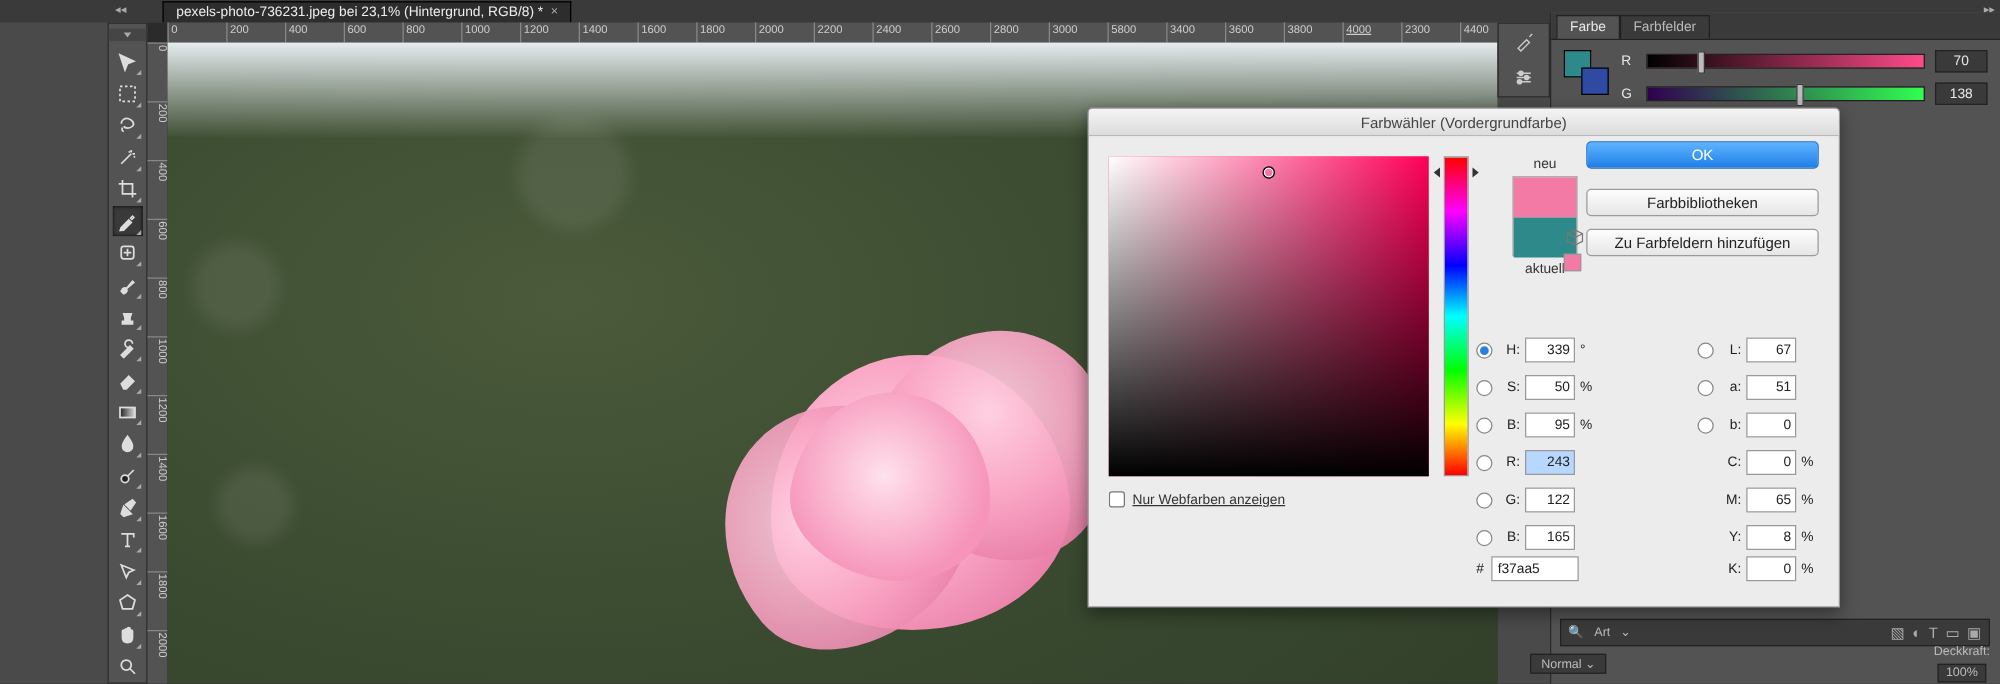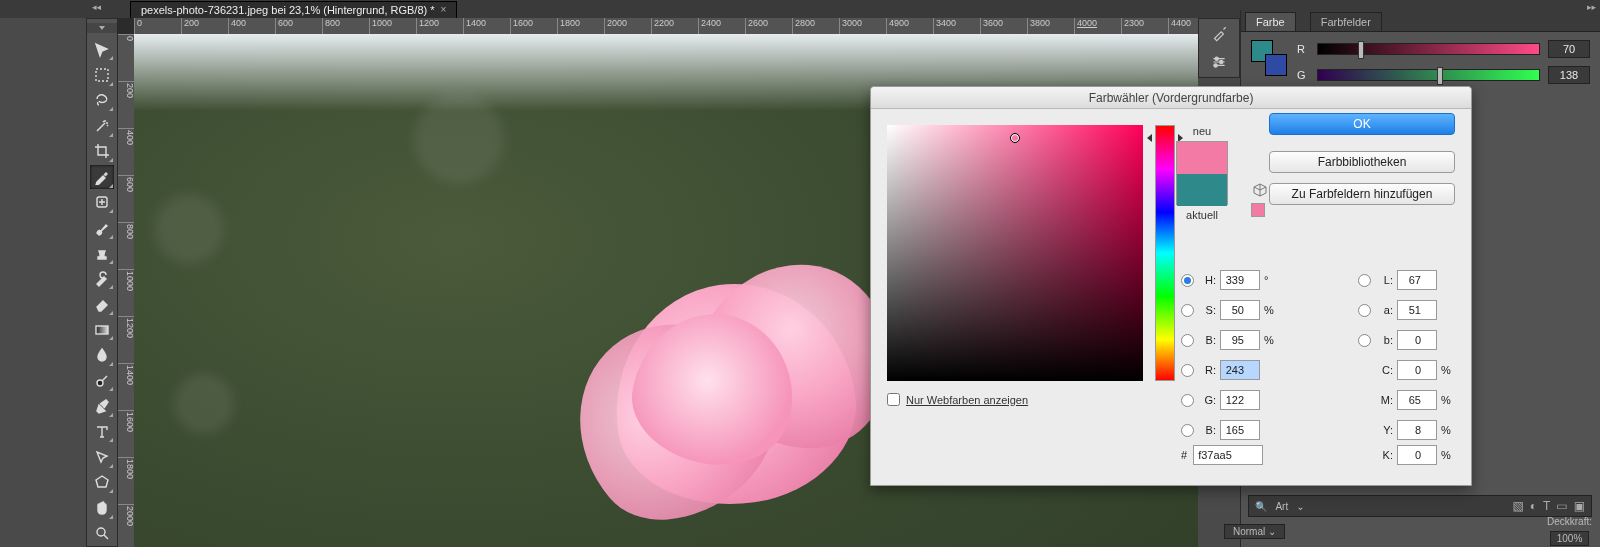--- a/index.html
+++ b/index.html
@@ -32,21 +32,21 @@
   .petal { position:absolute; border-radius: 50% 50% 48% 52% / 60% 58% 42% 40%; background: radial-gradient(circle at 40% 40%, #ffd4e4 0%, #f9a5c4 45%, #e97fa8 80%); }
   .p1{width:240px;height:220px;left:40px;top:30px;transform:rotate(-8deg);}
   .p2{width:200px;height:190px;left:0;top:70px;transform:rotate(-40deg);opacity:.9;}
   .p3{width:190px;height:180px;left:130px;top:10px;transform:rotate(30deg);opacity:.92;}
   .p4{width:160px;height:150px;left:60px;top:60px;transform:rotate(10deg);background:radial-gradient(circle at 45% 45%,#ffe1ec,#f694b9 70%);}
   .bokeh{position:absolute;border-radius:50%;background:rgba(255,255,255,.08);filter:blur(6px);}
   .b1{width:70px;height:70px;left:20px;top:160px;} .b2{width:90px;height:90px;left:280px;top:60px;} .b3{width:60px;height:60px;left:40px;top:340px;}
 
   
   .dockCol { position: absolute; top: 10px; right: 0; width: 360px; height: 537px; background: #535353; border-left:1px solid #2a2a2a; }
-  .panelTabs { display:flex; background:#3a3a3a; border-bottom:1px solid #222; height:22px; align-items:flex-end; padding-left:4px; gap:14px;}
+  .panelTabs { display:flex; background:#3a3a3a; border-bottom:1px solid #222; height:22px; align-items:flex-end; padding-left:4px; gap:0;}
   .panelTabs .ptab { padding:3px 10px; font-size:11px; color:#bbb; background:#3a3a3a; border:1px solid #222; border-bottom:none;}
   .panelTabs .ptab.active { background:#535353; color:#e8e8e8;}
   .farbeBody { padding: 8px 10px 6px 10px; display:flex; align-items:flex-start; gap:10px; }
   .swatchPair { position:relative; width:36px; height:36px; }
   .swA{position:absolute;top:0;left:0;width:22px;height:22px;border:1px solid #000;}
   .swB{position:absolute;bottom:0;right:0;width:22px;height:22px;border:1px solid #000;}
   .sliders { flex:1; }
   .srow { display:flex; align-items:center; gap:8px; margin-bottom:8px;}
   .srow .lab{width:12px;color:#e8e8e8;}
   .srow .bar{flex:1;height:12px;border:1px solid #222;position:relative;}
@@ -73,41 +73,41 @@
     background:
       linear-gradient(to top, #000, rgba(0,0,0,0)),
       linear-gradient(to right, #fff, rgba(255,255,255,0)),
       #ff0059;}
   .sbfield .cursor{position:absolute;width:10px;height:10px;border:1px solid #000;border-radius:50%;box-shadow:0 0 0 1px #fff inset;}
   .huecol{position:absolute;top:16px;left:284px;width:20px;height:256px;border:1px solid #999;
     background:linear-gradient(to bottom,#ff0000 0%,#ff00ff 17%,#0000ff 34%,#00ffff 50%,#00ff00 67%,#ffff00 84%,#ff0000 100%);}
   .hueArr{position:absolute;left:278px;width:32px;height:8px;}
   .hueArr::before,.hueArr::after{content:"";position:absolute;top:0;border-top:4px solid transparent;border-bottom:4px solid transparent;}
   .hueArr::before{left:-2px;border-right:5px solid #333;} .hueArr::after{right:-2px;border-left:5px solid #333;}
-  .neuakt{position:absolute;top:16px;left:302px;width:58px;text-align:center;}
+  .neuakt{position:absolute;top:16px;left:336px;width:58px;text-align:center;}
   .neuakt .lbl{color:#333;font-size:11px;margin-bottom:4px;}
   .swStack{width:52px;height:64px;border:1px solid #999;margin:0 auto;}
   .swNew{height:32px;} .swOld{height:32px;}
   .cube{position:absolute;top:74px;left:382px;width:14px;height:14px;}
   .warnSw{position:absolute;top:94px;left:380px;width:14px;height:14px;border:1px solid #999;}
   .webonly{position:absolute;top:284px;left:16px;display:flex;align-items:center;gap:6px;color:#333;text-decoration:underline;}
   .webonly input{width:13px;height:13px;}
 
   .btns{position:absolute;top:0;right:16px;width:186px;padding-top:4px;}
   .btn{display:block;width:186px;height:22px;margin-bottom:10px;border:1px solid #9a9a9a;border-radius:4px;background:linear-gradient(#fdfdfd,#e6e6e6);color:#222;font-size:12px;text-align:center;line-height:20px;}
   .btn.primary{background:linear-gradient(#5fb4ff,#1e7fe6);border-color:#1a6fd1;color:#fff;font-weight:500;}
 
   .fields{position:absolute;top:156px;left:310px;right:16px;}
   .frow{display:flex;align-items:center;height:30px;}
   .colL{display:flex;align-items:center;width:140px;gap:4px;}
   .colR{display:flex;align-items:center;gap:4px;margin-left:auto;}
   .radio{appearance:none;width:13px;height:13px;border:1px solid #888;border-radius:50%;display:inline-block;position:relative;background:#fff;}
   .radio.checked::after{content:"";position:absolute;top:2px;left:2px;width:7px;height:7px;border-radius:50%;background:#2a7de1;}
   .flab{width:18px;text-align:right;color:#222;}
-  .finp{width:40px;height:20px;border:1px solid #999;background:#fff;text-align:right;padding-right:15px;font-size:11px;color:#222;}
+  .finp{width:40px;height:20px;border:1px solid #999;background:#fff;text-align:right;padding-right:3px;font-size:11px;color:#222;}
   .finp.sel{background:#b7d7ff;}
   .funit{width:14px;color:#222;}
   .hexrow{position:absolute;top:336px;left:310px;display:flex;align-items:center;gap:6px;}
   .hexrow .hash{color:#222;}
   .hexinp{width:70px;height:20px;border:1px solid #999;background:#fff;padding-left:4px;font-size:11px;color:#222;}
   .kcol{position:absolute;top:336px;right:16px;display:flex;align-items:center;gap:4px;}
 
   
   .miniArr{position:absolute;top:2px;color:#aaa;font-size:9px;}
 </style>
@@ -270,21 +270,21 @@
       <div class="tick" style="left: 282px;">1200</div>
       <div class="tick" style="left: 329px;">1400</div>
       <div class="tick" style="left: 376px;">1600</div>
       <div class="tick" style="left: 423px;">1800</div>
       <div class="tick" style="left: 470px;">2000</div>
       <div class="tick" style="left: 517px;">2200</div>
       <div class="tick" style="left: 564px;">2400</div>
       <div class="tick" style="left: 611px;">2600</div>
       <div class="tick" style="left: 658px;">2800</div>
       <div class="tick" style="left: 705px;">3000</div>
-      <div class="tick" style="left: 752px;">4900</div>
+      <div class="tick" style="left: 752px;">5800</div>
       <div class="tick" style="left: 799px;">3400</div>
       <div class="tick" style="left: 846px;">3600</div>
       <div class="tick" style="left: 893px;">3800</div>
       <div class="tick" style="left: 940px; text-decoration: underline;">4000</div>
       <div class="tick" style="left: 987px;">2300</div>
       <div class="tick" style="left: 1034px;">4400</div>
     </div>
   <div class="ruler-v" id="rulerV">
       <div class="tick" style="top: 0px;">0</div>
       <div class="tick" style="top: 47px;">200</div>

